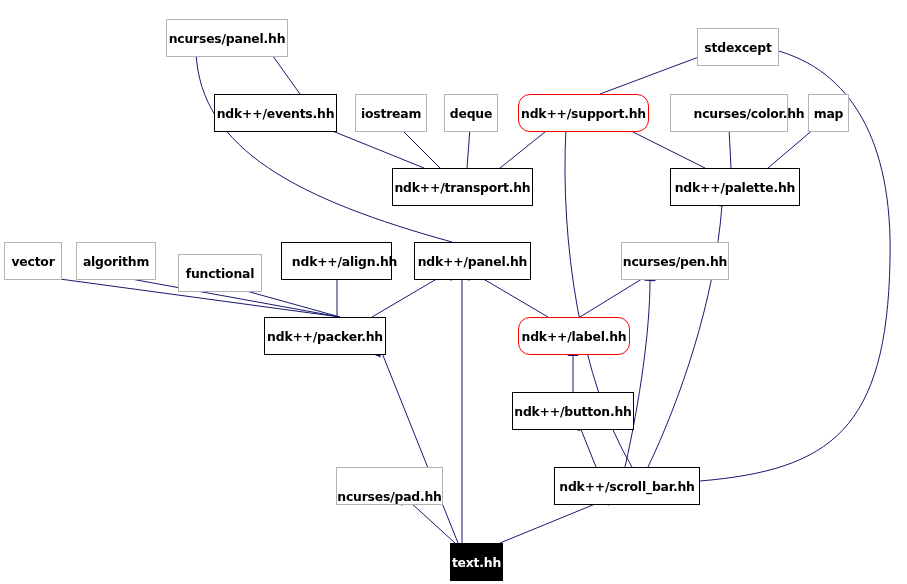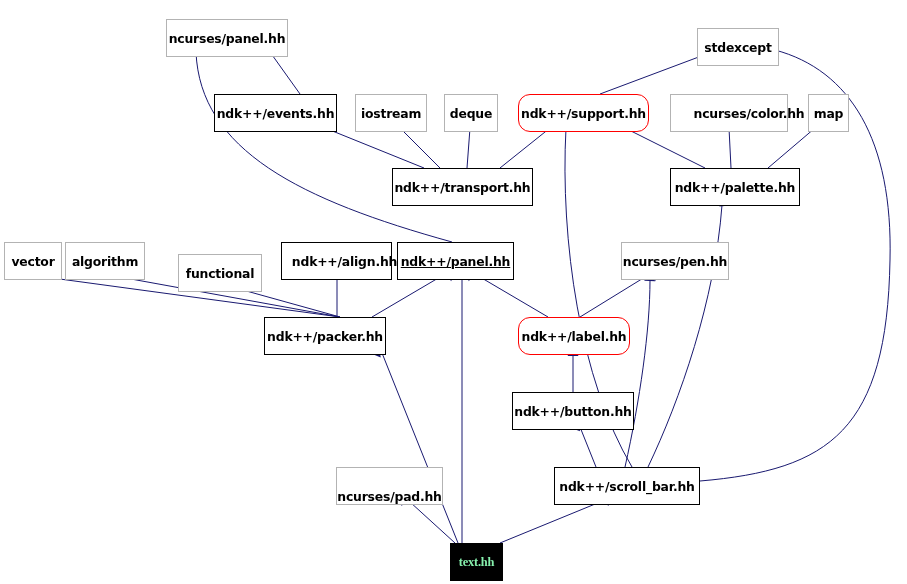--- a/index.html
+++ b/index.html
@@ -43,23 +43,22 @@
   .node.ext {
     border-color: #b3b3b3;
     font-weight: bold;
   }
   .node.hl {
     border-color: #ff0000;
     border-radius: 12px;
   }
   .node.cur {
     background: #000000;
-    color: #86efac;
+    color: #ffffff;
     border-color: #000000;
-    font-family: Liberation Serif, serif;
   }
   .node-label {
     pointer-events: none;
   }
 </style>
 </head>
 <body>
 
 <div id="graph" style="width: 907px; height: 584px; background: rgb(255, 255, 255);">
   <svg id="edge-layer" width="907" height="584" viewBox="0 0 907 584">
@@ -145,30 +144,30 @@
       </div>
       <div class="node" style="left: 392px; top: 168px; width: 141px;">
         <span class="node-label">ndk++/transport.hh</span>
       </div>
       <div class="node" style="left: 670px; top: 168px; width: 130px;">
         <span class="node-label">ndk++/palette.hh</span>
       </div>
       <div class="node ext" style="left: 4px; top: 242px; width: 58px;">
         <span class="node-label">vector</span>
       </div>
-      <div class="node ext" style="left: 65px; top: 242px; width: 80px;">
+      <div class="node ext" style="left: 76px; top: 242px; width: 80px;">
         <span class="node-label">algorithm</span>
       </div>
       <div class="node ext" style="left: 178px; top: 242px; width: 84px; margin-top: 12px;">
         <span class="node-label">functional</span>
       </div>
       <div class="node" style="left: 281px; top: 242px; width: 111px; padding-left: 16px;">
         <span class="node-label">ndk++/align.hh</span>
       </div>
-      <div class="node" style="left: 397px; top: 242px; width: 117px; text-decoration: underline;">
+      <div class="node" style="left: 414px; top: 242px; width: 117px;">
         <span class="node-label">ndk++/panel.hh</span>
       </div>
       <div class="node ext" style="left: 608px; top: 242px; width: 108px; margin-left: 13px;">
         <span class="node-label">ncurses/pen.hh</span>
       </div>
       <div class="node" style="left: 264px; top: 317px; width: 122px;">
         <span class="node-label">ndk++/packer.hh</span>
       </div>
       <div class="node hl" style="left: 518px; top: 317px; width: 112px;">
         <span class="node-label">ndk++/label.hh</span>

